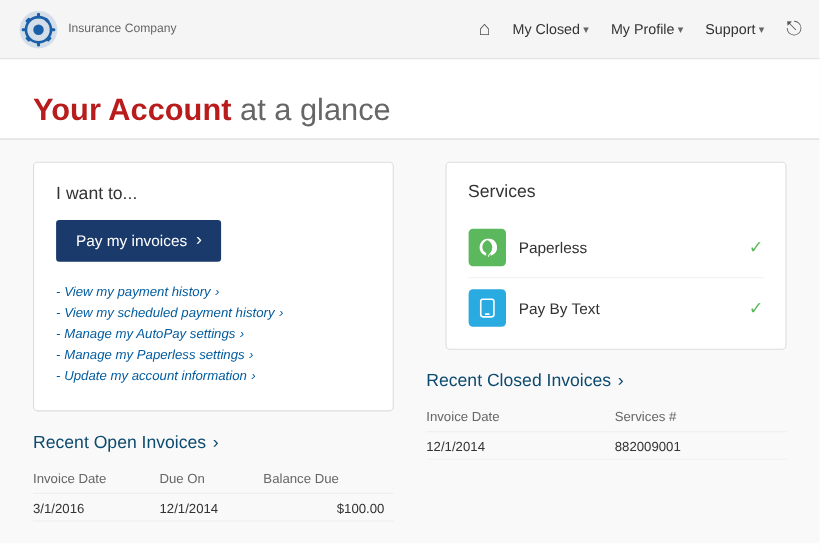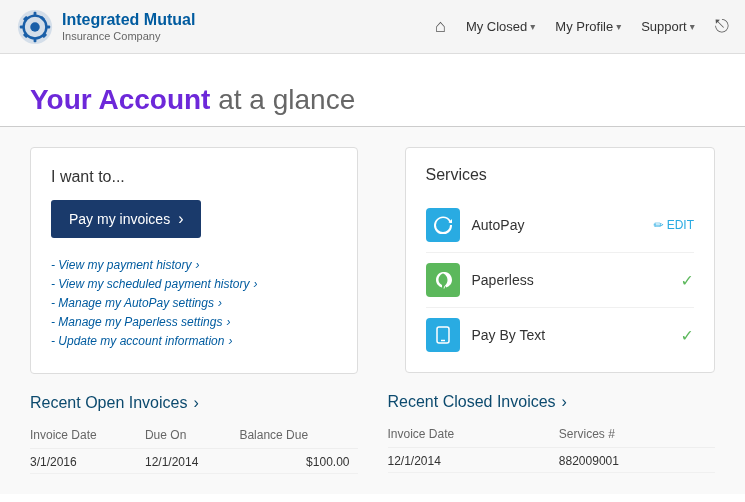--- a/index.html
+++ b/index.html
@@ -61,21 +61,21 @@
     
     .hero {
       background: #fff;
       padding: 30px 30px 10px 30px;
       border-bottom: 1px solid #ccc;
     }
     .hero-title {
       font-size: 28px;
       color: #333;
     }
-    .hero-title span.bold { font-weight: bold; color: #6d28d9; }
+    .hero-title span.bold { font-weight: bold; color: #b91c1c; }
     .hero-title span.light { font-weight: 300; color: #666; }
 
     
     .main-content {
       display: flex;
       padding: 20px 30px;
       gap: 30px;
       background: #f9f9f9;
     }
 
@@ -248,25 +248,20 @@
       <rect x="18.5" y="4" width="3" height="5" rx="1" fill="#1a5fa8"></rect>
       <rect x="18.5" y="31" width="3" height="5" rx="1" fill="#1a5fa8"></rect>
       <rect x="4" y="18.5" width="5" height="3" rx="1" fill="#1a5fa8"></rect>
       <rect x="31" y="18.5" width="5" height="3" rx="1" fill="#1a5fa8"></rect>
       <rect x="8.5" y="8.5" width="3" height="5" rx="1" fill="#1a5fa8" transform="rotate(45 10 11)"></rect>
       <rect x="28.5" y="26.5" width="3" height="5" rx="1" fill="#1a5fa8" transform="rotate(45 30 29)"></rect>
       <rect x="26.5" y="8.5" width="3" height="5" rx="1" fill="#1a5fa8" transform="rotate(-45 28 11)"></rect>
       <rect x="8.5" y="26.5" width="3" height="5" rx="1" fill="#1a5fa8" transform="rotate(-45 10 29)"></rect>
     </svg>
     <div class="logo-text-area">
-      <div class="logo-integrated">
-        <span class="blue">Integrated</span>
-        <span class="gray"> </span>
-        <span class="blue">Mutual</span>
-      </div>
       <div class="logo-insurance">Insurance Company</div>
     </div>
   </div>
   <div class="nav-area">
     <span class="nav-home-icon">⌂</span>
     <div class="nav-item">
       <span>My Closed</span>
       <span class="nav-arrow">▾</span>
     </div>
     <div class="nav-item">
@@ -353,33 +348,20 @@
         </tbody>
       </table>
     </div>
   </div>
 
   <div class="right-panel">
 
     <div class="services-box">
       <div class="services-title">Services</div>
 
-      <div class="service-item">
-        <div class="service-icon icon-autopay">
-
-          <svg width="18" height="18" viewBox="0 0 18 18" fill="white">
-              <path d="M9 2a7 7 0 0 1 6.5 4.4L14 7h4V3l-1.5 1.5A9 9 0 1 0 18 9h-2a7 7 0 1 1-7-7z"></path>
-            </svg>
-        </div>
-        <span class="service-name">AutoPay</span>
-        <div class="service-action service-edit">
-          <span>✏</span>
-          <span>EDIT</span>
-        </div>
-      </div>
 
       <div class="service-item">
         <div class="service-icon icon-paperless">
 
           <svg width="18" height="18" viewBox="0 0 18 18" fill="white">
               <path d="M9 1C5 1 2 5 2 9c0 3.5 2.5 6.5 6 7.5V14c-2-1-3.5-3-3.5-5C4.5 5.5 7 3 9 2.5c2 .5 4.5 3 4.5 6.5 0 2-.8 3.8-2 5V14c-1 1-2 2.5-2 3.5h1c0-1 .8-2 1.5-2.8V16.5c3.5-1 6-4 6-7.5 0-4-3-8-7-8z"></path>
             </svg>
         </div>
         <span class="service-name">Paperless</span>
         <div class="service-action">

